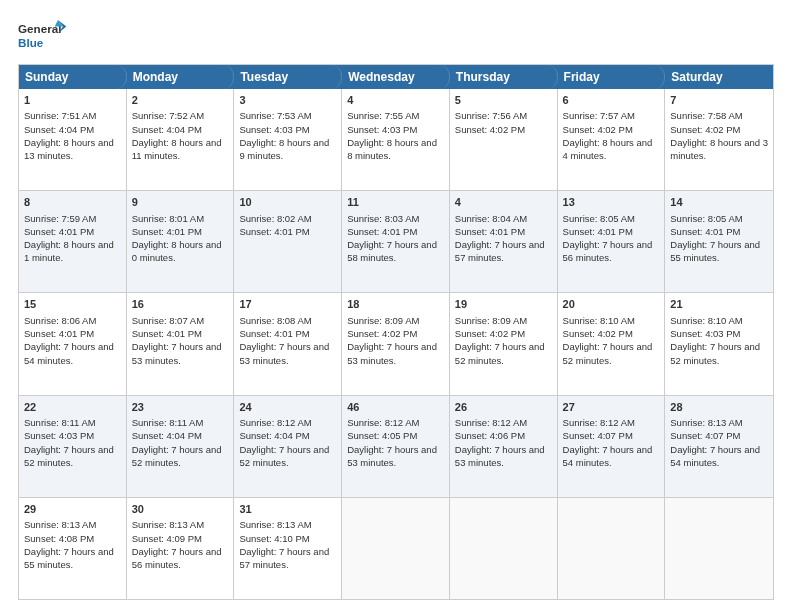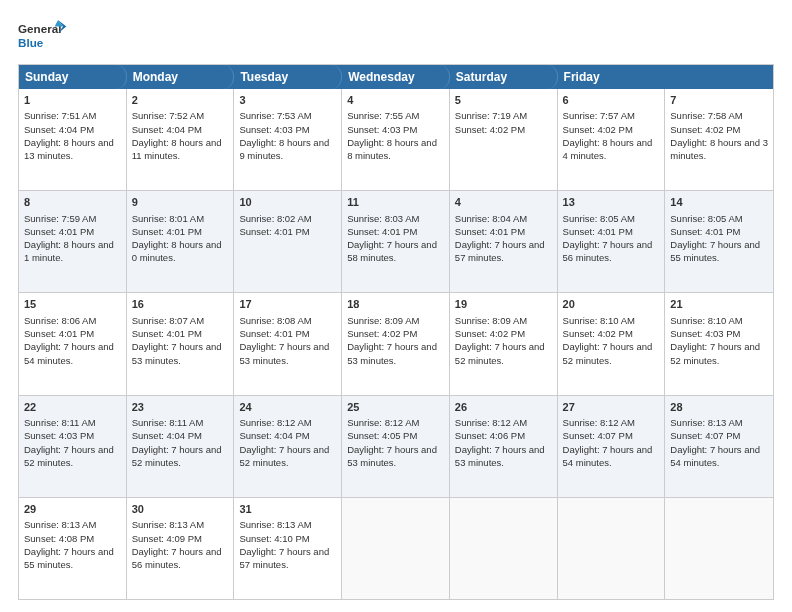--- a/index.html
+++ b/index.html
@@ -115,30 +115,31 @@
       <div class="subtitle"></div>
     </div>
   </div>
 
   <div class="calendar">
     <div class="cal-header">
       <div class="cal-header-cell">Sunday</div>
       <div class="cal-header-cell">Monday</div>
       <div class="cal-header-cell">Tuesday</div>
       <div class="cal-header-cell">Wednesday</div>
+      <div class="cal-header-cell">Thursday</div>
+      <div class="cal-header-cell">Friday</div>
       <div class="cal-header-cell">Saturday</div>
-      <div class="cal-header-cell">Friday</div>
     </div>
     <div class="cal-body" id="cal-body">
     <div class="cal-row">
           <div class="cal-cell"><span class="day-num">1</span><span>Sunrise: 7:51 AM</span><br><span>Sunset: 4:04 PM</span><br><span>Daylight: 8 hours and 13 minutes.</span></div>
           <div class="cal-cell"><span class="day-num">2</span><span>Sunrise: 7:52 AM</span><br><span>Sunset: 4:04 PM</span><br><span>Daylight: 8 hours and 11 minutes.</span></div>
           <div class="cal-cell"><span class="day-num">3</span><span>Sunrise: 7:53 AM</span><br><span>Sunset: 4:03 PM</span><br><span>Daylight: 8 hours and 9 minutes.</span></div>
           <div class="cal-cell"><span class="day-num">4</span><span>Sunrise: 7:55 AM</span><br><span>Sunset: 4:03 PM</span><br><span>Daylight: 8 hours and 8 minutes.</span></div>
-          <div class="cal-cell"><span class="day-num">5</span><span>Sunrise: 7:19 AM</span><br><span>Sunset: 4:02 PM</span><br></div>
+          <div class="cal-cell"><span class="day-num">5</span><span>Sunrise: 7:56 AM</span><br><span>Sunset: 4:02 PM</span><br></div>
           <div class="cal-cell"><span class="day-num">6</span><span>Sunrise: 7:57 AM</span><br><span>Sunset: 4:02 PM</span><br><span>Daylight: 8 hours and 4 minutes.</span></div>
           <div class="cal-cell"><span class="day-num">7</span><span>Sunrise: 7:58 AM</span><br><span>Sunset: 4:02 PM</span><br><span>Daylight: 8 hours and 3 minutes.</span></div>
         </div>
         <div class="cal-row cal-row-alt">
           <div class="cal-cell"><span class="day-num">8</span><span>Sunrise: 7:59 AM</span><br><span>Sunset: 4:01 PM</span><br><span>Daylight: 8 hours and 1 minute.</span></div>
           <div class="cal-cell"><span class="day-num">9</span><span>Sunrise: 8:01 AM</span><br><span>Sunset: 4:01 PM</span><br><span>Daylight: 8 hours and 0 minutes.</span></div>
           <div class="cal-cell"><span class="day-num">10</span><span>Sunrise: 8:02 AM</span><br><span>Sunset: 4:01 PM</span><br></div>
           <div class="cal-cell"><span class="day-num">11</span><span>Sunrise: 8:03 AM</span><br><span>Sunset: 4:01 PM</span><br><span>Daylight: 7 hours and 58 minutes.</span></div>
           <div class="cal-cell"><span class="day-num">4</span><span>Sunrise: 8:04 AM</span><br><span>Sunset: 4:01 PM</span><br><span>Daylight: 7 hours and 57 minutes.</span></div>
           <div class="cal-cell"><span class="day-num">13</span><span>Sunrise: 8:05 AM</span><br><span>Sunset: 4:01 PM</span><br><span>Daylight: 7 hours and 56 minutes.</span></div>
@@ -150,21 +151,21 @@
           <div class="cal-cell"><span class="day-num">17</span><span>Sunrise: 8:08 AM</span><br><span>Sunset: 4:01 PM</span><br><span>Daylight: 7 hours and 53 minutes.</span></div>
           <div class="cal-cell"><span class="day-num">18</span><span>Sunrise: 8:09 AM</span><br><span>Sunset: 4:02 PM</span><br><span>Daylight: 7 hours and 53 minutes.</span></div>
           <div class="cal-cell"><span class="day-num">19</span><span>Sunrise: 8:09 AM</span><br><span>Sunset: 4:02 PM</span><br><span>Daylight: 7 hours and 52 minutes.</span></div>
           <div class="cal-cell"><span class="day-num">20</span><span>Sunrise: 8:10 AM</span><br><span>Sunset: 4:02 PM</span><br><span>Daylight: 7 hours and 52 minutes.</span></div>
           <div class="cal-cell"><span class="day-num">21</span><span>Sunrise: 8:10 AM</span><br><span>Sunset: 4:03 PM</span><br><span>Daylight: 7 hours and 52 minutes.</span></div>
         </div>
         <div class="cal-row cal-row-alt">
           <div class="cal-cell"><span class="day-num">22</span><span>Sunrise: 8:11 AM</span><br><span>Sunset: 4:03 PM</span><br><span>Daylight: 7 hours and 52 minutes.</span></div>
           <div class="cal-cell"><span class="day-num">23</span><span>Sunrise: 8:11 AM</span><br><span>Sunset: 4:04 PM</span><br><span>Daylight: 7 hours and 52 minutes.</span></div>
           <div class="cal-cell"><span class="day-num">24</span><span>Sunrise: 8:12 AM</span><br><span>Sunset: 4:04 PM</span><br><span>Daylight: 7 hours and 52 minutes.</span></div>
-          <div class="cal-cell"><span class="day-num">25</span><span>Sunrise: 8:12 AM</span><br><span>Sunset: 4:05 PM</span><br><span>Daylight: 7 hours and 53 minutes.</span></div>
+          <div class="cal-cell"><span class="day-num">46</span><span>Sunrise: 8:12 AM</span><br><span>Sunset: 4:05 PM</span><br><span>Daylight: 7 hours and 53 minutes.</span></div>
           <div class="cal-cell"><span class="day-num">26</span><span>Sunrise: 8:12 AM</span><br><span>Sunset: 4:06 PM</span><br><span>Daylight: 7 hours and 53 minutes.</span></div>
           <div class="cal-cell"><span class="day-num">27</span><span>Sunrise: 8:12 AM</span><br><span>Sunset: 4:07 PM</span><br><span>Daylight: 7 hours and 54 minutes.</span></div>
           <div class="cal-cell"><span class="day-num">28</span><span>Sunrise: 8:13 AM</span><br><span>Sunset: 4:07 PM</span><br><span>Daylight: 7 hours and 54 minutes.</span></div>
         </div>
         <div class="cal-row">
           <div class="cal-cell"><span class="day-num">29</span><span>Sunrise: 8:13 AM</span><br><span>Sunset: 4:08 PM</span><br><span>Daylight: 7 hours and 55 minutes.</span></div>
           <div class="cal-cell"><span class="day-num">30</span><span>Sunrise: 8:13 AM</span><br><span>Sunset: 4:09 PM</span><br><span>Daylight: 7 hours and 56 minutes.</span></div>
           <div class="cal-cell"><span class="day-num">31</span><span>Sunrise: 8:13 AM</span><br><span>Sunset: 4:10 PM</span><br><span>Daylight: 7 hours and 57 minutes.</span></div>
           <div class="cal-cell empty"></div>
           <div class="cal-cell empty"></div>

